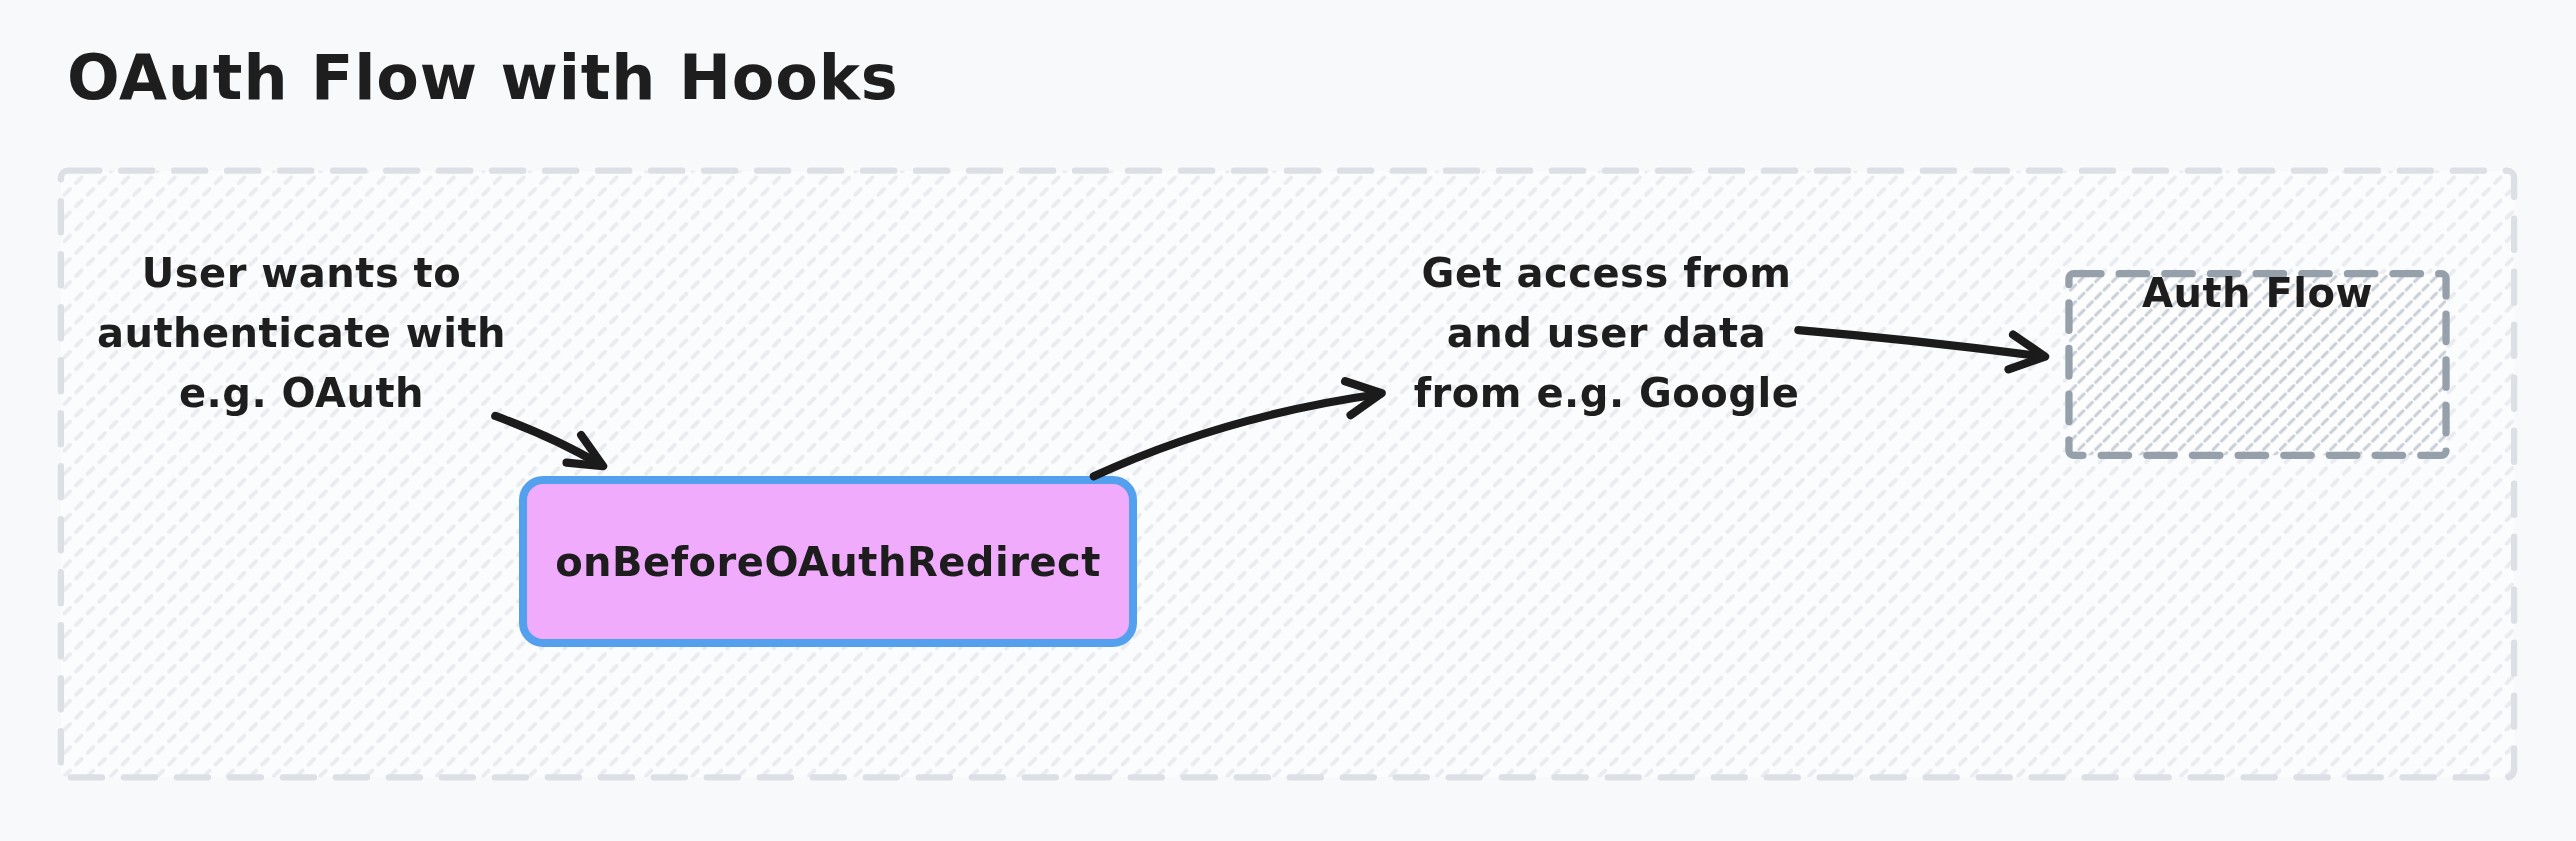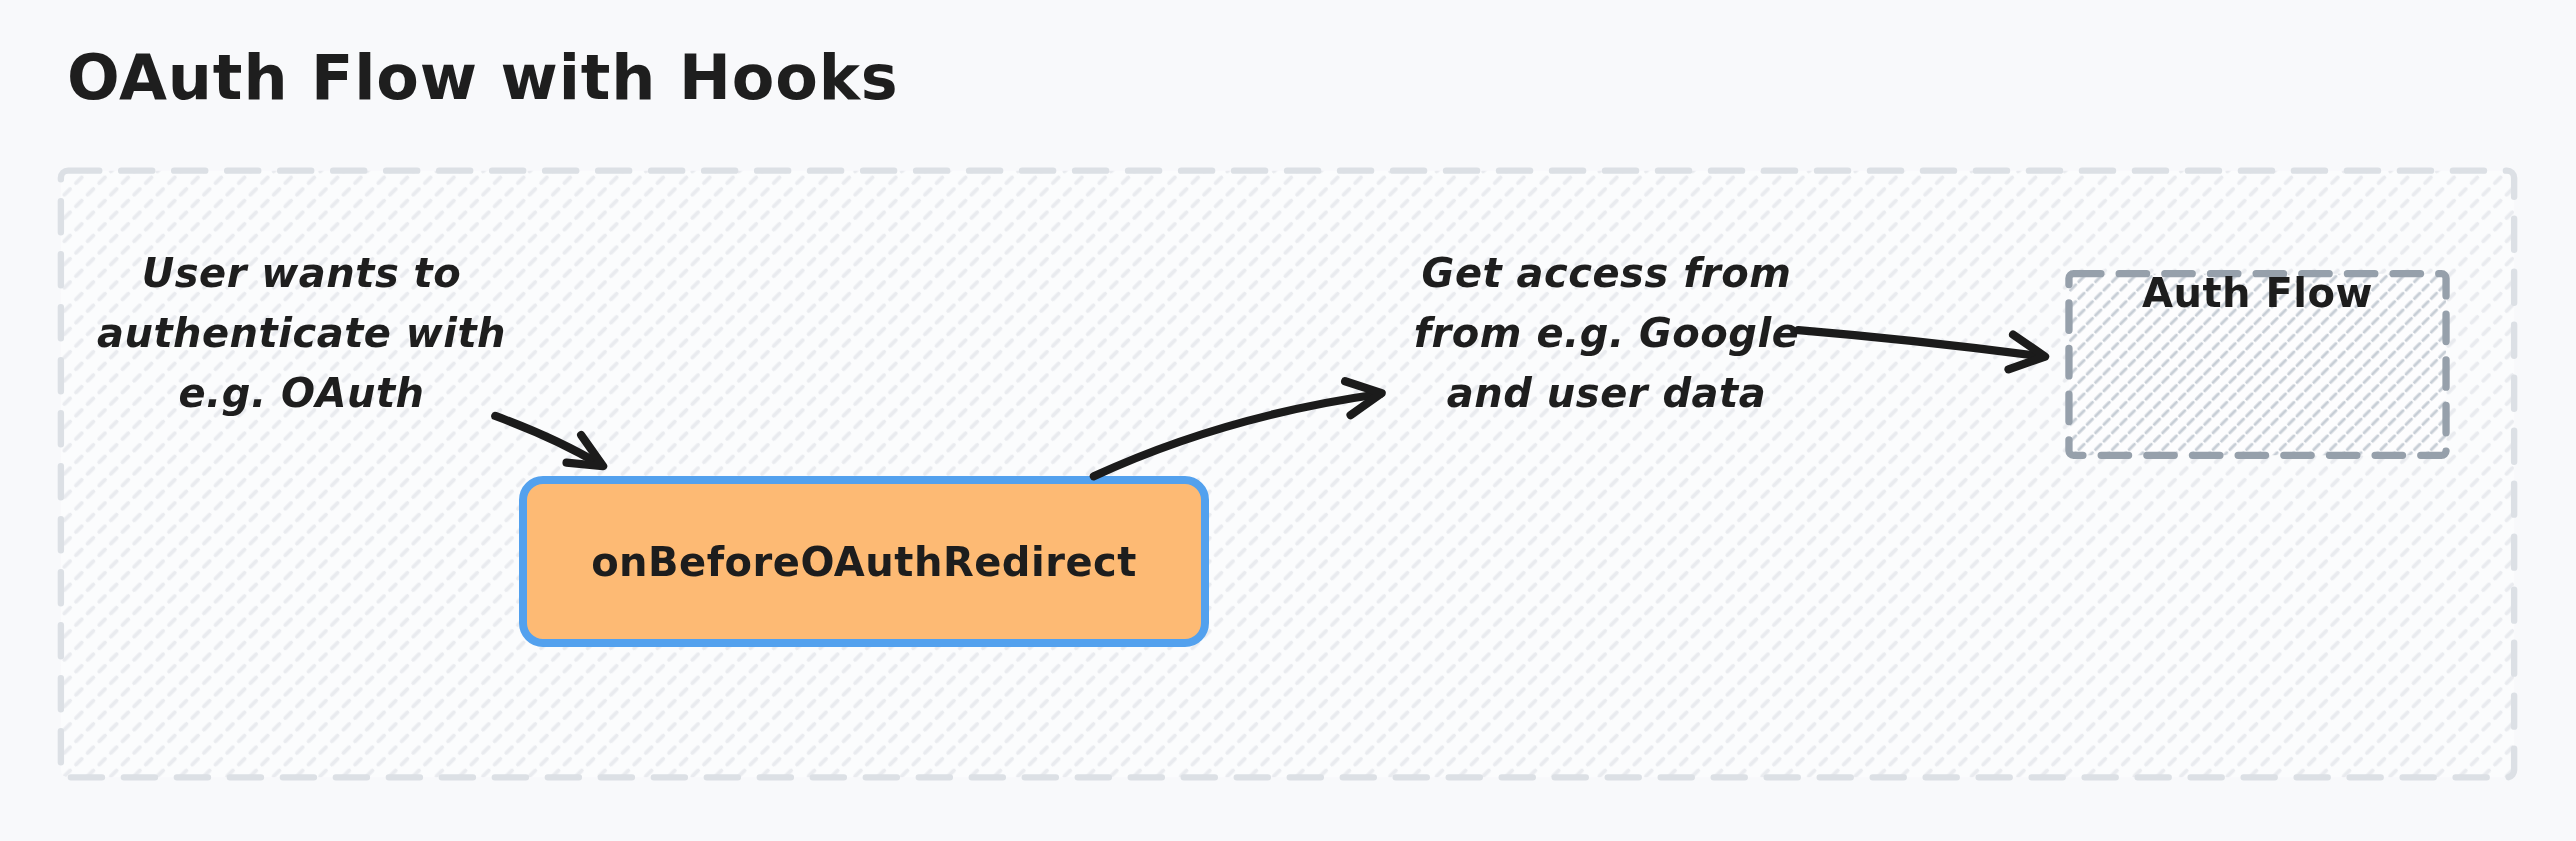--- a/index.html
+++ b/index.html
@@ -43,31 +43,31 @@
   .annotation {
     position: absolute;
     width: 493px;
     text-align: center;
     font-size: 40px;
     font-weight: 700;
     color: #1e1e1e;
     line-height: 60px;
     letter-spacing: 0.5px;
   }
-  .annotation div { white-space: nowrap; font-style: italic; }
+  .annotation div { white-space: nowrap; }
   .annotation-1 { left: 55px;  top: 243px; }
   .annotation-2 { left: 1360px; top: 243px; }
   .hook-node {
     position: absolute;
     left: 519px;
     top: 476px;
-    width: 690px;
+    width: 618px;
     height: 171px;
     box-sizing: border-box;
-    background: #fdba74;
+    background: #f0abfc;
     border: 8.2px solid #53a1ee;
     border-radius: 24px;
     display: flex;
     align-items: center;
     justify-content: center;
   }
   .hook-node .label,
   .dashed-node .label {
     font-size: 40px;
     font-weight: 700;
@@ -108,22 +108,22 @@
   </div>
 
   <div class="annotation annotation-1">
     <div>User wants to</div>
     <div>authenticate with</div>
     <div>e.g. OAuth</div>
   </div>
 
   <div class="annotation annotation-2">
     <div>Get access from</div>
+    <div>and user data</div>
     <div>from e.g. Google</div>
-    <div>and user data</div>
   </div>
 
   <div class="hook-node">
     <span class="label">onBeforeOAuthRedirect</span>
   </div>
 
   <div class="dashed-node">
     <svg viewBox="0 0 421 207" aria-hidden="true">
       <defs>
         <pattern id="hatchDense" width="13" height="13" patternUnits="userSpaceOnUse" patternTransform="rotate(-45)">

